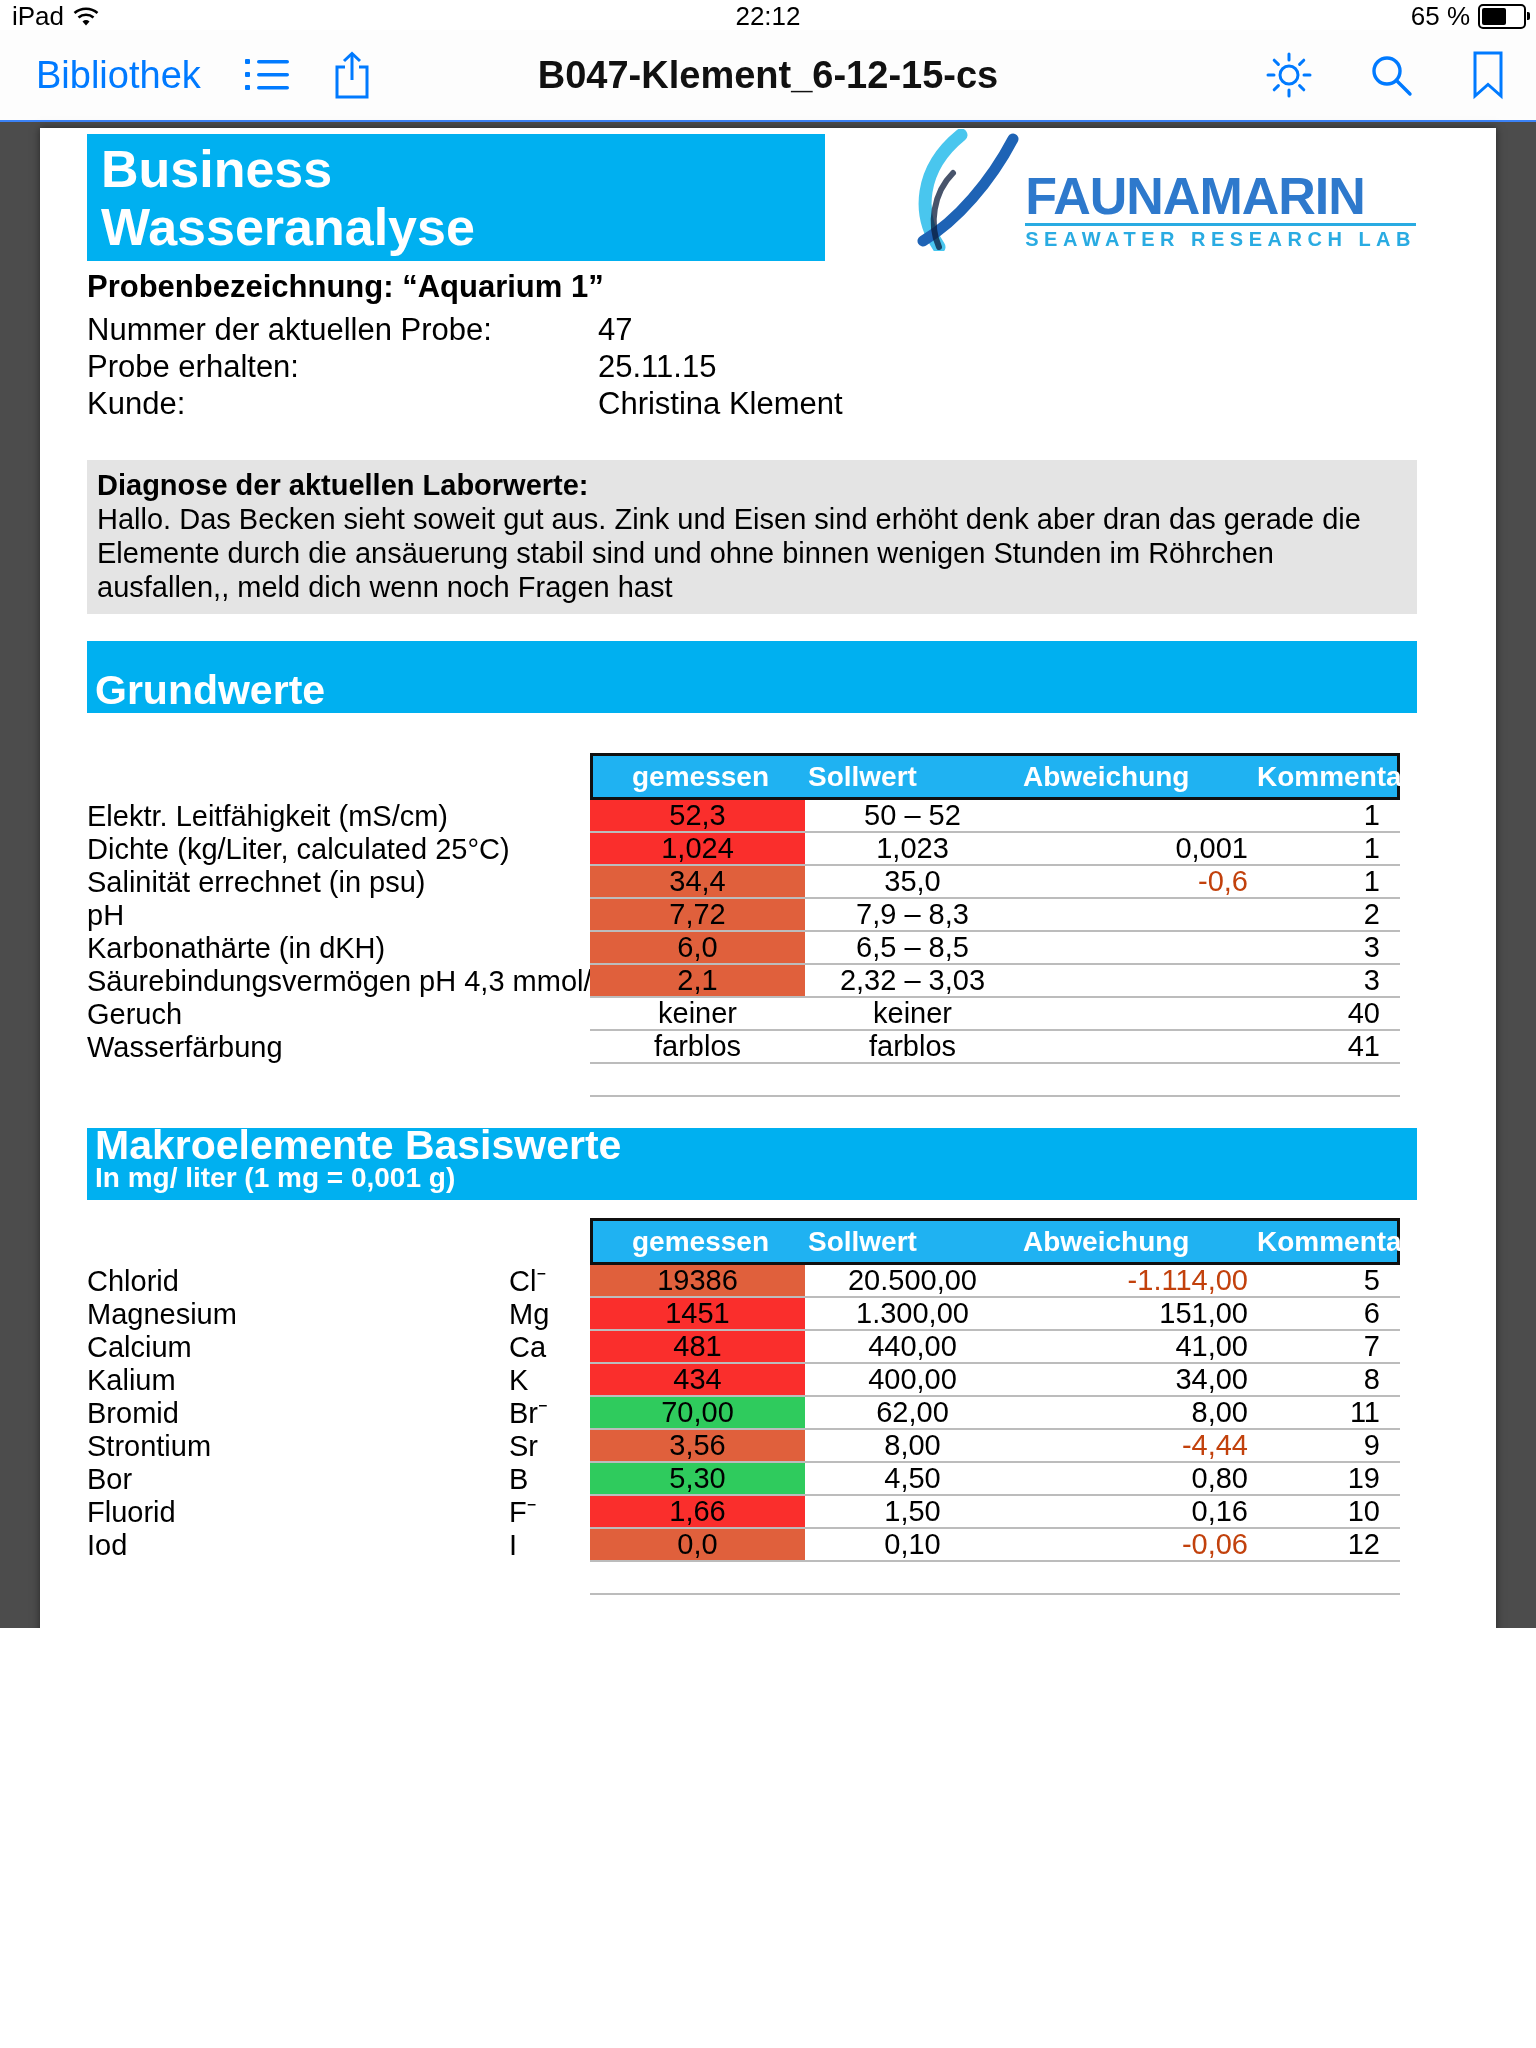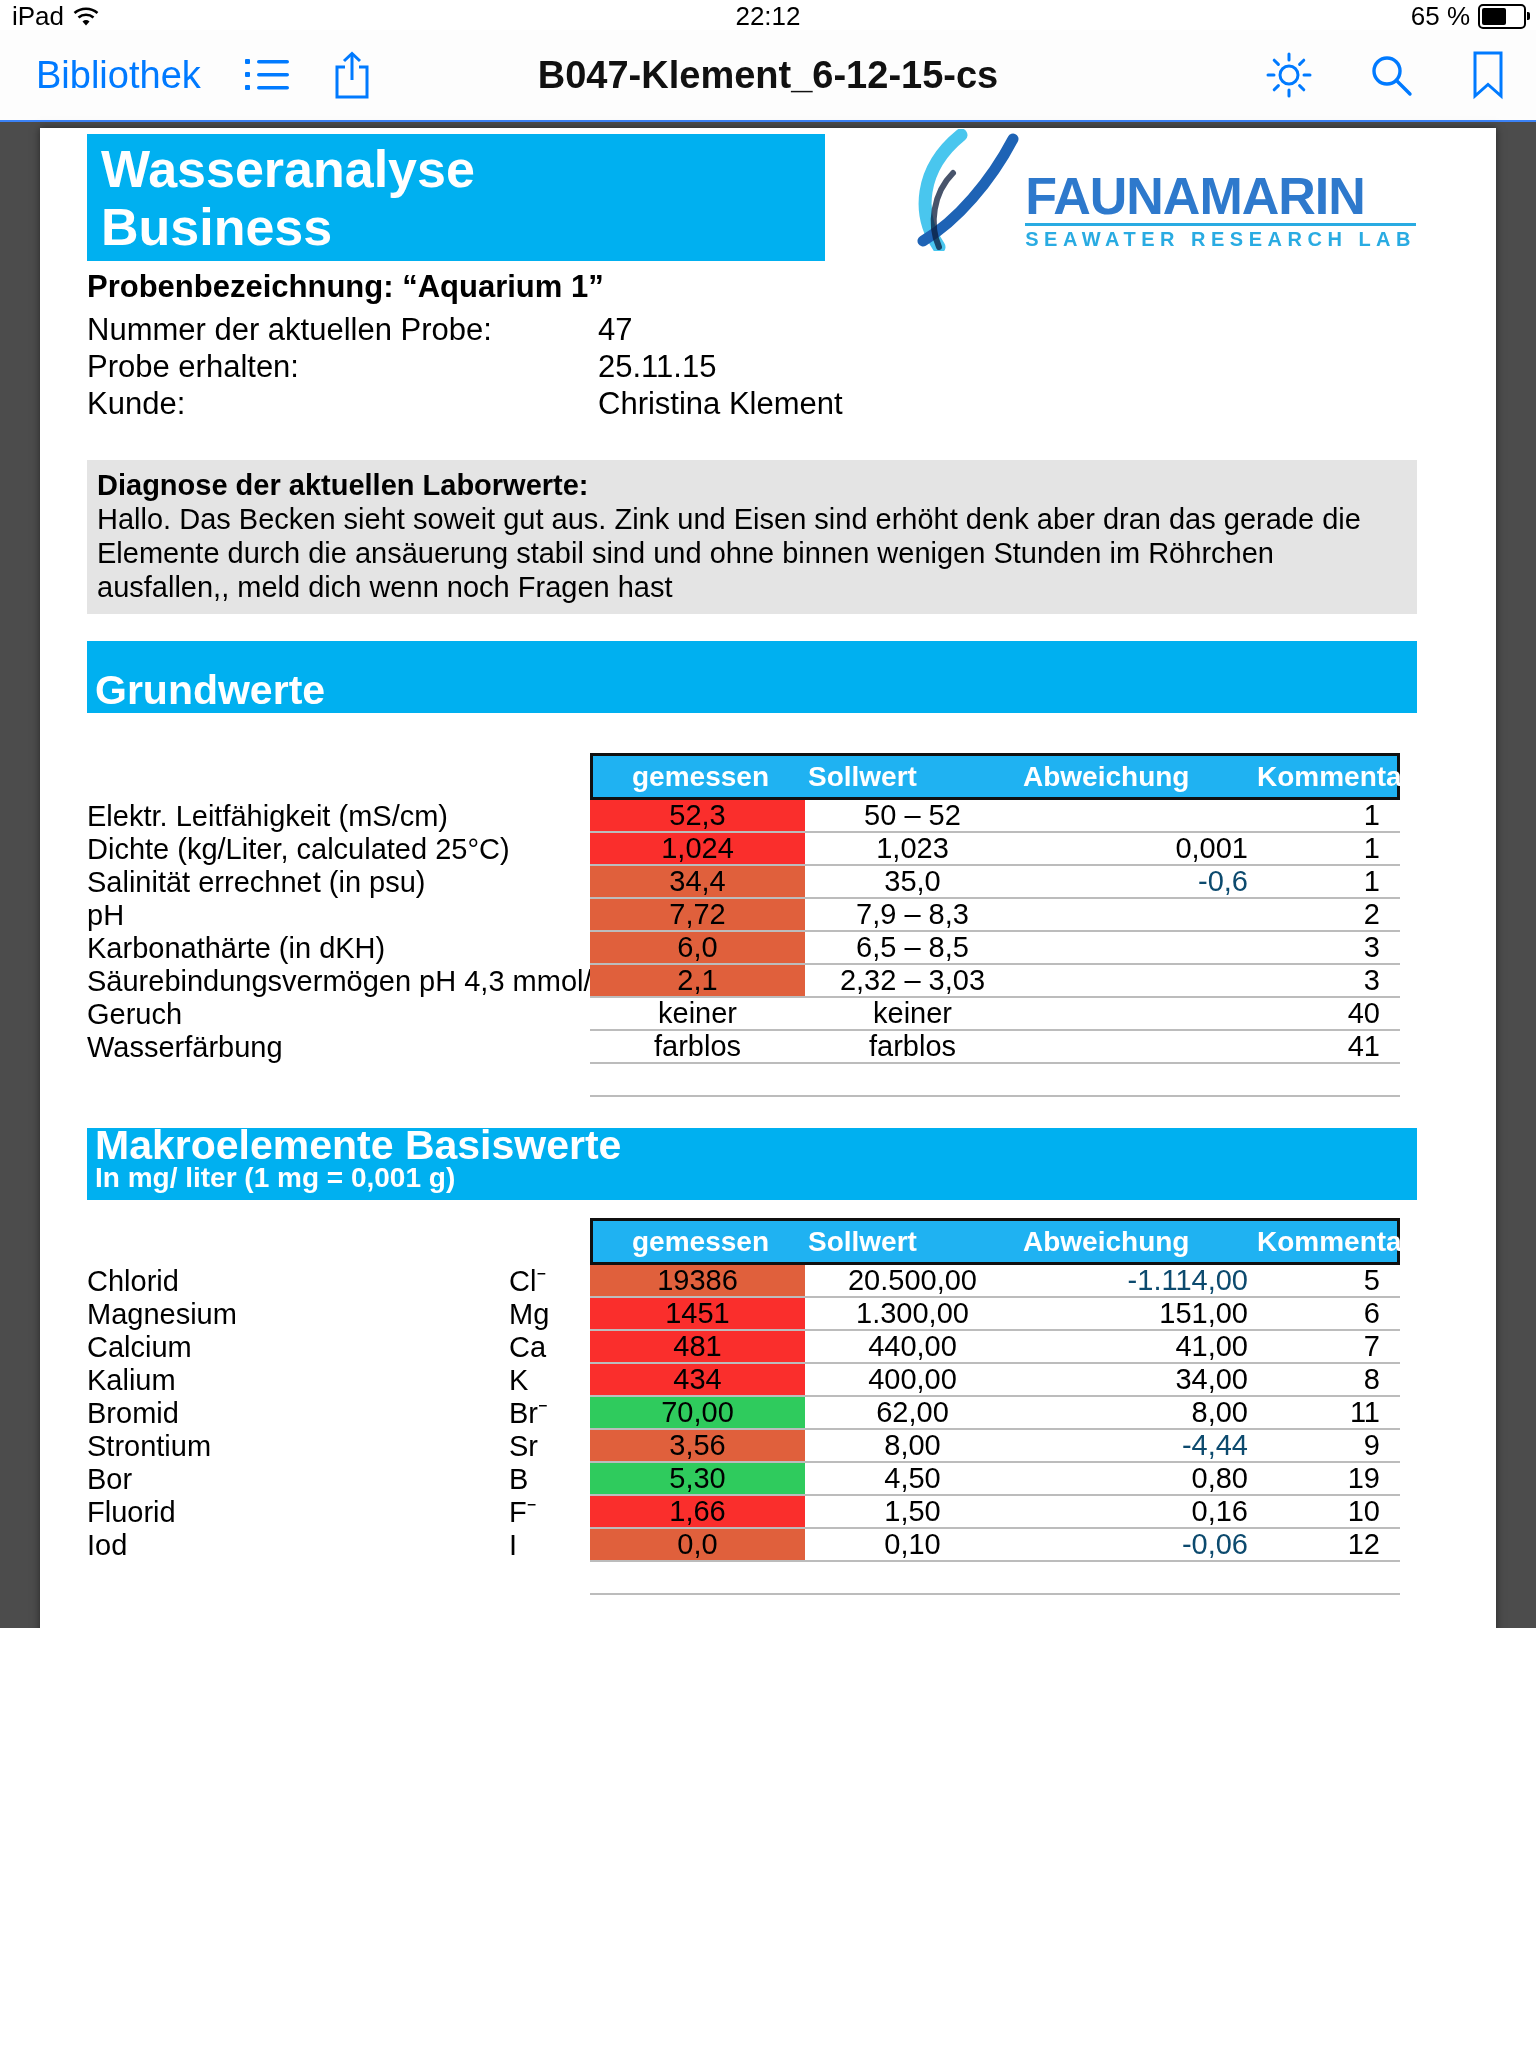--- a/index.html
+++ b/index.html
@@ -73,21 +73,21 @@
   .trow .rlabel{position:absolute;left:0;top:0;line-height:33px;white-space:nowrap;}
   .trow .rsym{position:absolute;left:422px;top:0;line-height:33px;}
   .rtable{position:absolute;left:503px;top:0;width:810px;height:33px;border-bottom:2px solid #bcbcbc;
           box-sizing:border-box;}
   .cell{position:absolute;top:0;height:31px;line-height:31px;}
   .c-measured{left:0;width:215px;text-align:center;}
   .c-target{left:215px;width:215px;text-align:center;}
   .c-dev{left:430px;width:234px;text-align:right;padding-right:6px;box-sizing:border-box;}
   .c-comment{left:664px;width:134px;text-align:right;padding-right:8px;box-sizing:border-box;}
   .m-red{background:#FA2E2C;} .m-orange{background:#E0603C;} .m-green{background:#2FCB5D;}
-  .dev-neg{color:#0c4a6e;}
+  .dev-neg{color:#c2410c;}
 
   
   .badge{position:absolute;left:50%;top:1753px;transform:translateX(-50%);
          background:#58585A;color:#fff;font-weight:bold;font-size:34px;
          padding:5px 24px 7px 24px;border-radius:10px;}
 
   
   .thumbbar{position:absolute;left:0;top:1959px;width:1536px;height:89px;background:#fbfbfb;
             border-top:2px solid #8e8e8e;box-sizing:border-box;}
   .thumb-frame{position:absolute;left:700px;top:8px;width:56px;height:70px;background:#fff;
@@ -178,22 +178,22 @@
           <path d="M5 3 H31 V46 L18 34.5 L5 46 Z" fill="none" stroke="#007AFF" stroke-width="3"></path>
         </svg>
       </span>
     </div>
   </div>
 
   <div class="viewer">
     <div class="page">
 
       <div class="doc-title">
+        <div>Business</div>
         <div>Wasseranalyse</div>
-        <div>Business</div>
       </div>
 
       <div class="logo">
         <svg width="110" height="122" viewBox="0 0 110 122" style="margin-right:6px;">
           <path d="M30 118 C8 86 10 40 52 6" fill="none" stroke="#49C6EE" stroke-width="13" stroke-linecap="round"></path>
           <path d="M14 112 C48 92 82 52 104 10" fill="none" stroke="#1E63B5" stroke-width="11" stroke-linecap="round"></path>
           <path d="M30 118 C20 96 24 64 44 44" fill="none" stroke="#0B1B3A" stroke-width="6" stroke-linecap="round" opacity="0.75"></path>
         </svg>
         <div class="logo-text">
           <div class="logo-brand">FAUNAMARIN</div>

